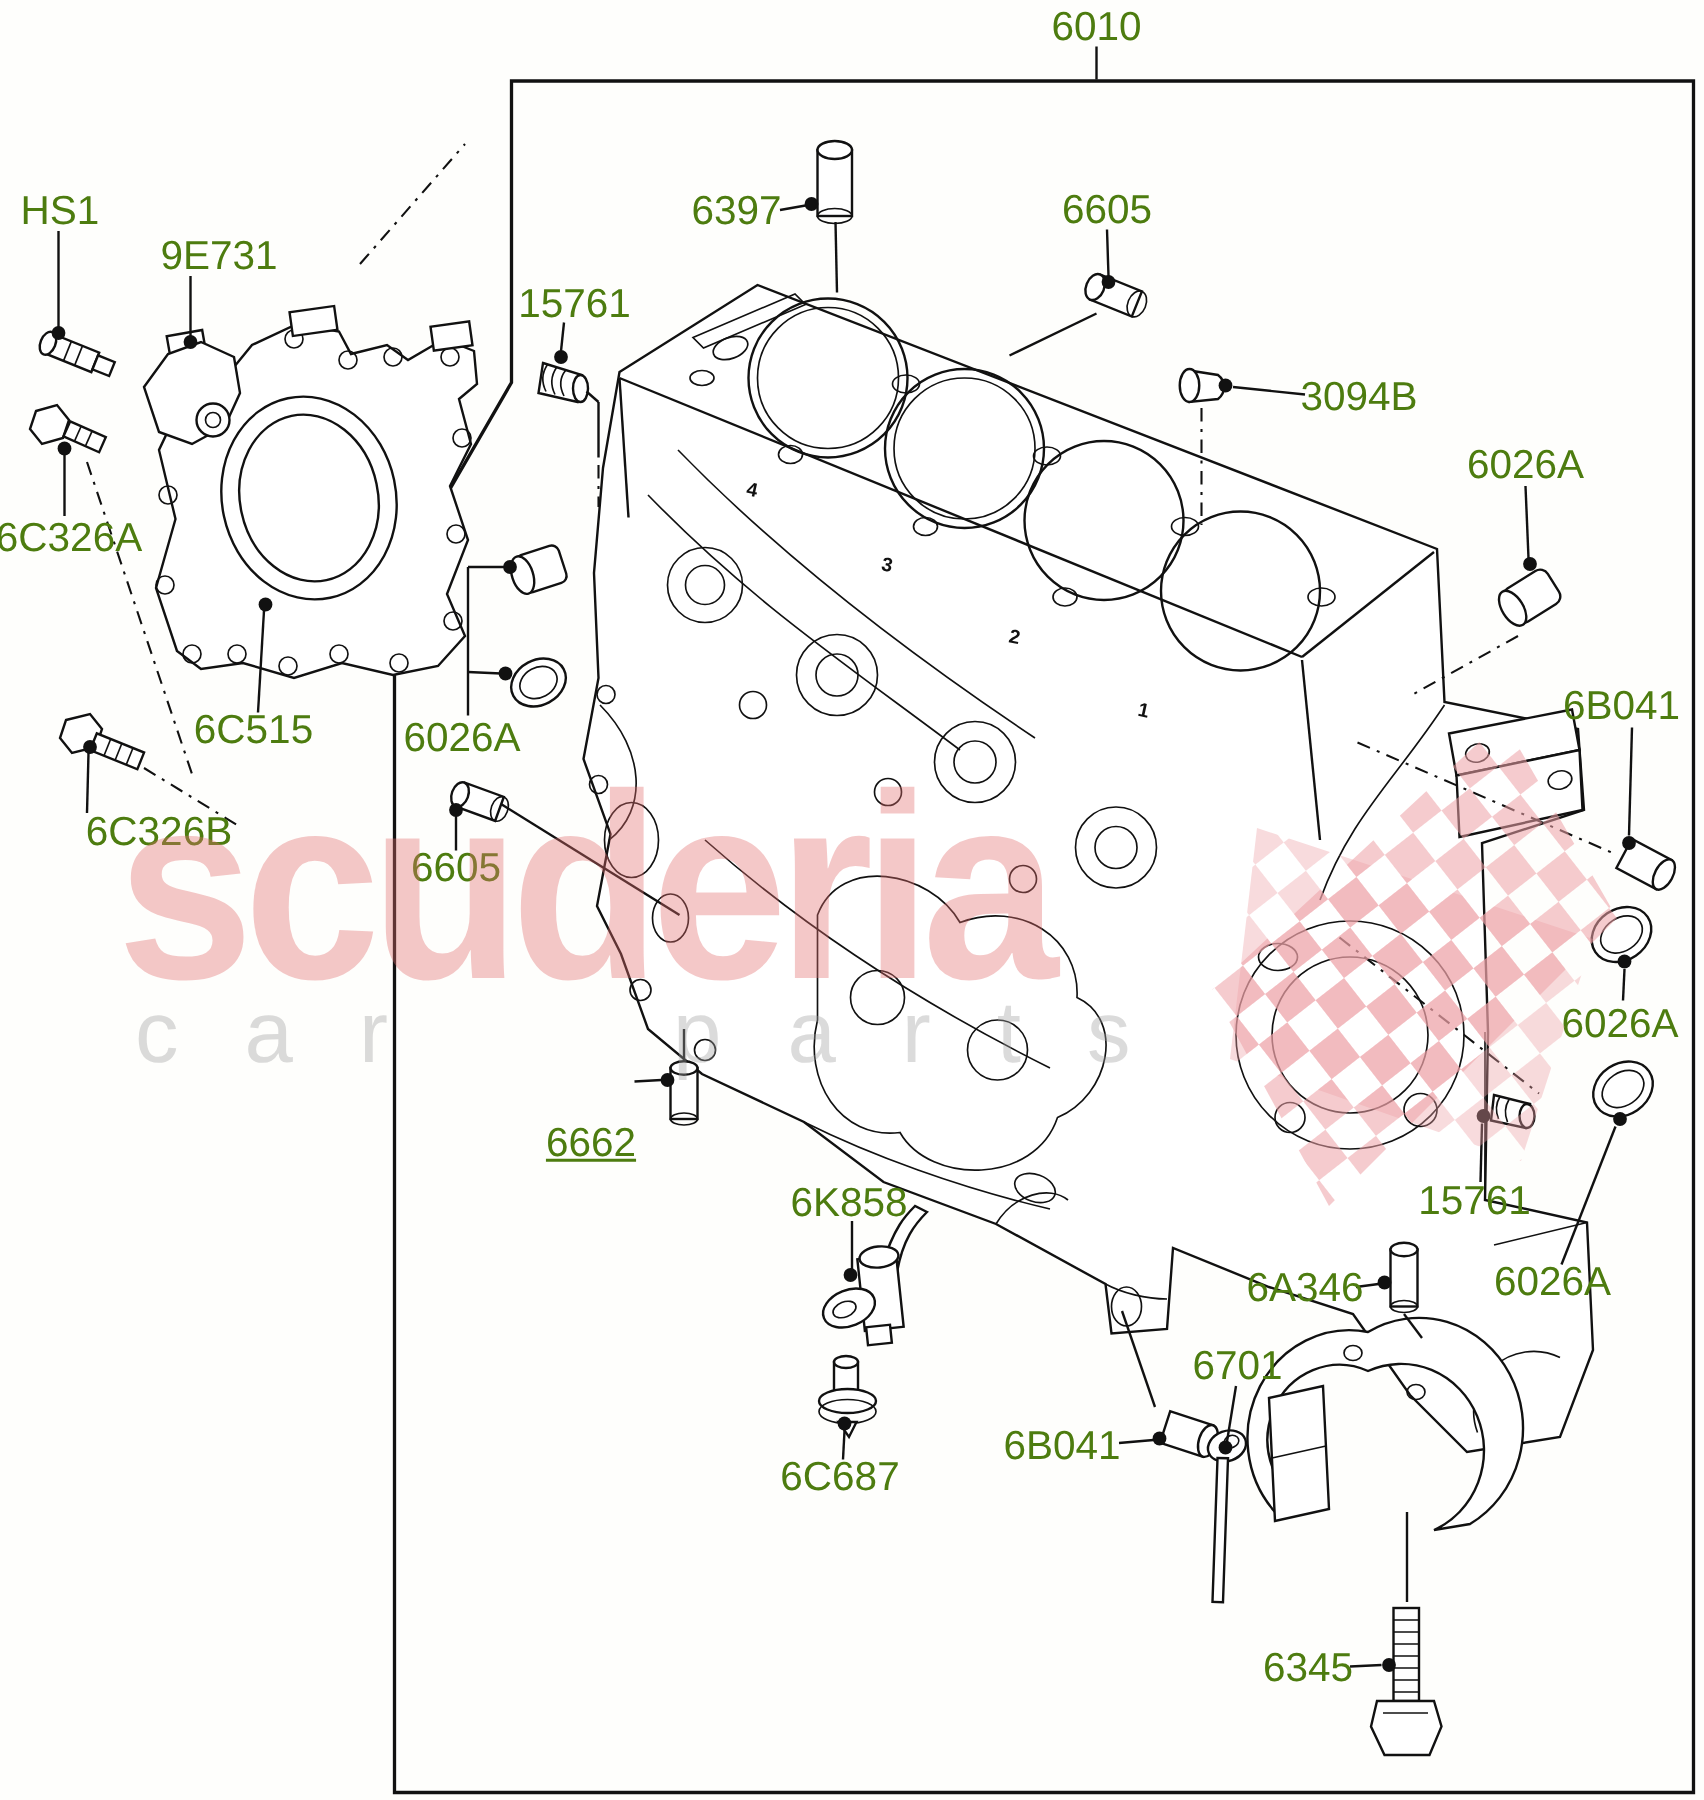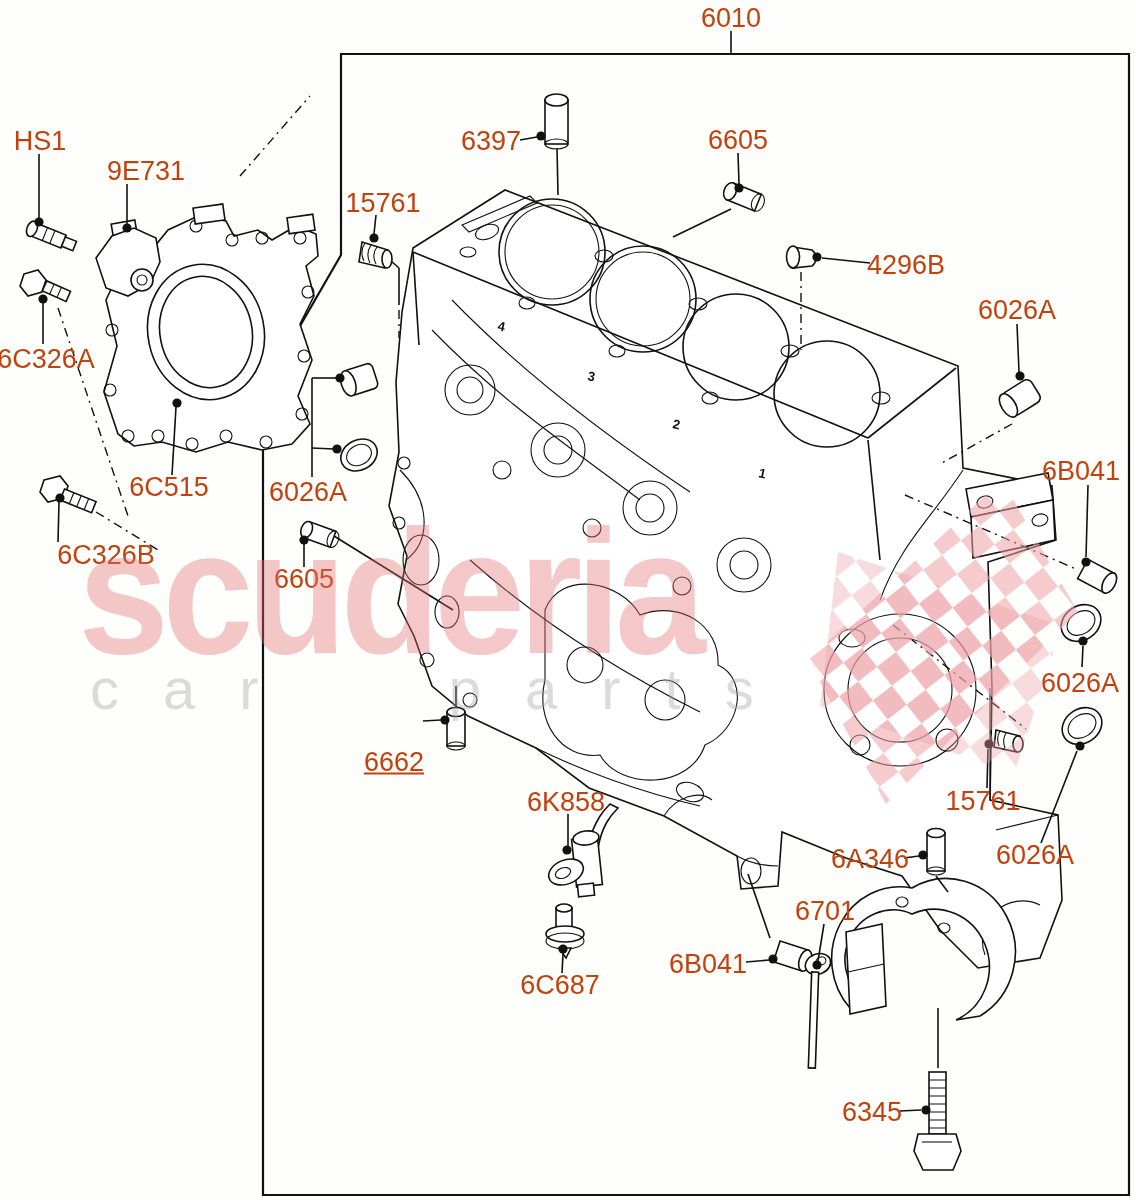--- a/index.html
+++ b/index.html
@@ -11,21 +11,21 @@
   svg .thin{stroke:#111;stroke-width:1.1;fill:none;}
   
   #wm{position:absolute;left:0;top:12px;width:1136px;height:1200px;z-index:3;pointer-events:none;}
   #wm-word{position:absolute;left:78px;top:492px;font-size:176px;font-weight:bold;
            letter-spacing:-7px;color:rgba(226,110,110,0.38);transform:scaleX(.93);
            transform-origin:left top;line-height:1;}
   #wm-sub{position:absolute;left:90px;top:648px;font-size:58px;letter-spacing:44px;
           word-spacing:86px;color:rgba(160,160,160,0.38);line-height:1;}
   #labels{position:absolute;left:0;top:0;width:1136px;height:1200px;z-index:2;}
   .label{position:absolute;transform:translate(-50%,-50%);font-size:27px;
-         color:#c2410c;white-space:nowrap;cursor:pointer;}
+         color:#4d7c0f;white-space:nowrap;cursor:pointer;}
   .cylnum{font-size:13px;font-weight:bold;fill:#111;}
 </style>
 </head>
 <body>
 
 <div id="stage">
 
   <svg id="art" width="1136" height="1200" viewBox="0 0 1136 1200">
 
     <polygon points="341,54 1129,54 1129,1195 263,1195 263,390 341,255" fill="none" stroke="#111" stroke-width="2.2"></polygon>
@@ -386,21 +386,21 @@
   <div id="labels">
       <div class="label" style="left: 731px; top: 18px;">6010</div>
       <div class="label" style="left: 40px; top: 141px;">HS1</div>
       <div class="label" style="left: 126px; top: 171px; margin-left: 20px;">9E731</div>
       <div class="label" style="left: 46px; top: 359px;">6C326A</div>
       <div class="label" style="left: 169px; top: 487px; text-align: center;">6C515</div>
       <div class="label" style="left: 58px; top: 555px; margin-left: 48px;">6C326B</div>
       <div class="label" style="left: 383px; top: 203px;">15761</div>
       <div class="label" style="left: 491px; top: 141px;">6397</div>
       <div class="label" style="left: 738px; top: 140px;">6605</div>
-      <div class="label" style="left: 906px; top: 265px;">4296B</div>
+      <div class="label" style="left: 906px; top: 265px;">3094B</div>
       <div class="label" style="left: 1017px; top: 310px;">6026A</div>
       <div class="label" style="left: 308px; top: 492px;">6026A</div>
       <div class="label" style="left: 304px; top: 579px;">6605</div>
       <div class="label" style="left: 1081px; top: 471px;">6B041</div>
       <div class="label" style="left: 1080px; top: 683px;">6026A</div>
       <div class="label" style="left: 983px; top: 801px;">15761</div>
       <div class="label" style="left: 1035px; top: 855px;">6026A</div>
       <div class="label" style="left: 394px; top: 762px; text-decoration: underline;">6662</div>
       <div class="label" style="left: 566px; top: 802px;">6K858</div>
       <div class="label" style="left: 560px; top: 985px;">6C687</div>

